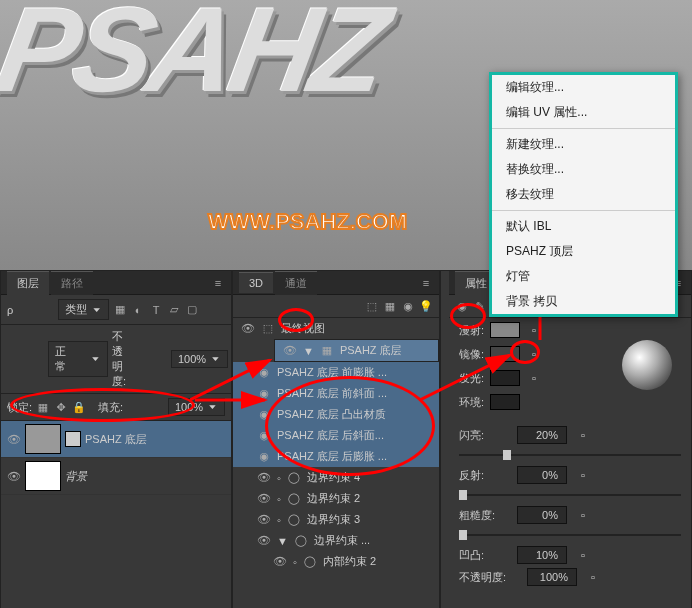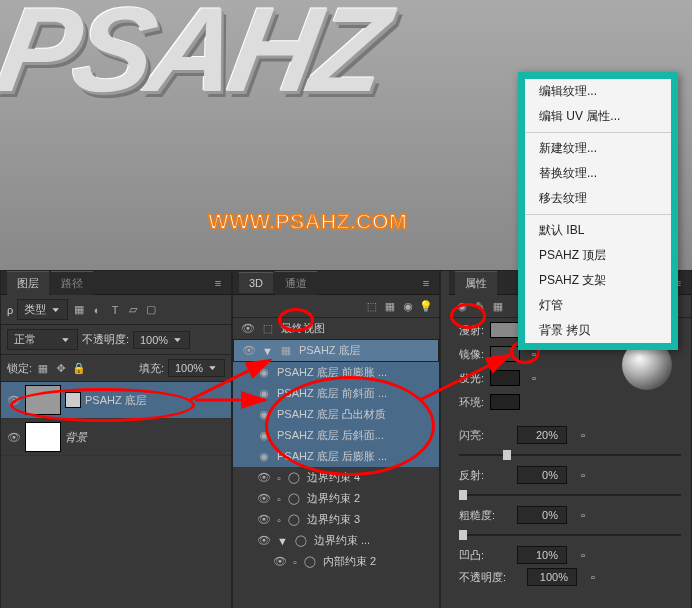--- a/index.html
+++ b/index.html
@@ -10,42 +10,42 @@
 .panels{display:flex;height:360px;background:#383838;}
 .panel{background:#383838;border:1px solid #222;display:flex;flex-direction:column;}
 .panel-layers{width:232px;}
 .panel-3d{width:208px;}
 .panel-props{flex:1;padding-left:8px;}
 .tabs{display:flex;background:#2a2a2a;border-bottom:1px solid #1a1a1a;height:24px;align-items:center;padding:0 6px;gap:2px;}
 .tab{padding:4px 10px;background:#383838;border-top:1px solid #555;cursor:pointer;}
 .tab.inactive{background:#2a2a2a;color:#888;}
 .tab-icons{margin-left:auto;display:flex;gap:4px;}
 .toolbar{display:flex;align-items:center;gap:4px;padding:4px 6px;border-bottom:1px solid #222;background:#383838;}
-.sel{background:#333;border:1px solid #222;padding:2px 6px;display:flex;align-items:center;gap:4px;}
+.sel{background:#333;border:1px solid #222;padding:2px 6px;display:flex;align-items:center;gap:4px;margin-left:41px;}
 .chev{display:inline-block;transform:scaleY(0.6);}
 .icon{width:14px;height:14px;display:inline-flex;align-items:center;justify-content:center;color:#aaa;}
 .row{display:flex;align-items:center;gap:4px;padding:3px 6px;border-bottom:1px solid #333;}
 .thumb{width:36px;height:30px;background:#ccc;border:1px solid #000;}
 .thumb.bg{background:#fff;}
 .list{flex:1;overflow:hidden;}
 .item3d{display:flex;align-items:center;gap:6px;padding:3px 8px;}
 .item3d.sel{background:#5a7a9a;}
 .item3d.selalt{background:#4a6a8a;}
 .eye{width:14px;color:#aaa;}
 .indent1{padding-left:24px;}
 .indent2{padding-left:40px;}
 .prop-row{display:flex;align-items:center;gap:6px;padding:4px 10px;}
 .swatch{width:30px;height:16px;background:#888;border:1px solid #000;}
 .swatch.dark{background:#222;}
 .slider-row{display:flex;align-items:center;padding:2px 10px;gap:8px;}
 .slider{flex:1;height:14px;position:relative;}
 .slider:before{content:"";position:absolute;top:6px;left:0;right:0;height:2px;background:#222;}
 .slider-thumb{position:absolute;top:2px;width:8px;height:10px;background:#ccc;}
 .pct{background:#2a2a2a;border:1px solid #111;padding:2px 8px;min-width:50px;text-align:right;}
-.ctx-menu{position:absolute;top:72px;right:14px;width:160px;background:#f4f4f4;border:7px solid #14b8a6;box-shadow:2px 2px 8px rgba(0,0,0,0.4);z-index:100;margin-left:46px;}
+.ctx-menu{position:absolute;top:72px;right:14px;width:189px;background:#f4f4f4;border:3px solid #14b8a6;box-shadow:2px 2px 8px rgba(0,0,0,0.4);z-index:100;margin-left:46px;}
 .ctx-menu div{padding:4px 14px;color:#222;font-size:12px;}
 .ctx-menu .sep{height:1px;background:#ccc;padding:0;margin:3px 0;}
 .red-circle{position:absolute;border:3px solid red;border-radius:50%;pointer-events:none;z-index:50;}
 .red-arrow{position:absolute;z-index:49;pointer-events:none;}
 .sphere{width:50px;height:50px;border-radius:50%;background:radial-gradient(circle at 35% 35%,#fff,#aaa 40%,#333 90%);position:absolute;right:20px;top:340px;}
 .fileicon{width:16px;text-align:center;}
 </style>
 </head>
 <body>
 
@@ -272,21 +272,20 @@
 <div class="ctx-menu">
   <div>编辑纹理...</div>
   <div>编辑 UV 属性...</div>
   <div class="sep"></div>
   <div>新建纹理...</div>
   <div>替换纹理...</div>
   <div>移去纹理</div>
   <div class="sep"></div>
   <div>默认 IBL</div>
   <div>PSAHZ 顶层</div>
-  <div>PSAHZ 支架</div>
   <div>灯管</div>
   <div>背景 拷贝</div>
 </div>
 
 <div class="red-circle" style="top:388px;left:10px;width:185px;height:34px;border-radius:50%/50%;"></div>
 <div class="red-circle" style="top:308px;left:278px;width:36px;height:24px;"></div>
 <div class="red-circle" style="top:376px;left:265px;width:170px;height:100px;"></div>
 <div class="red-circle" style="top:303px;left:450px;width:36px;height:26px;"></div>
 <div class="red-circle" style="top:340px;left:510px;width:30px;height:24px;"></div>
 <div class="red-circle" style="top:178px;left:524px;width:140px;height:22px;"></div>

